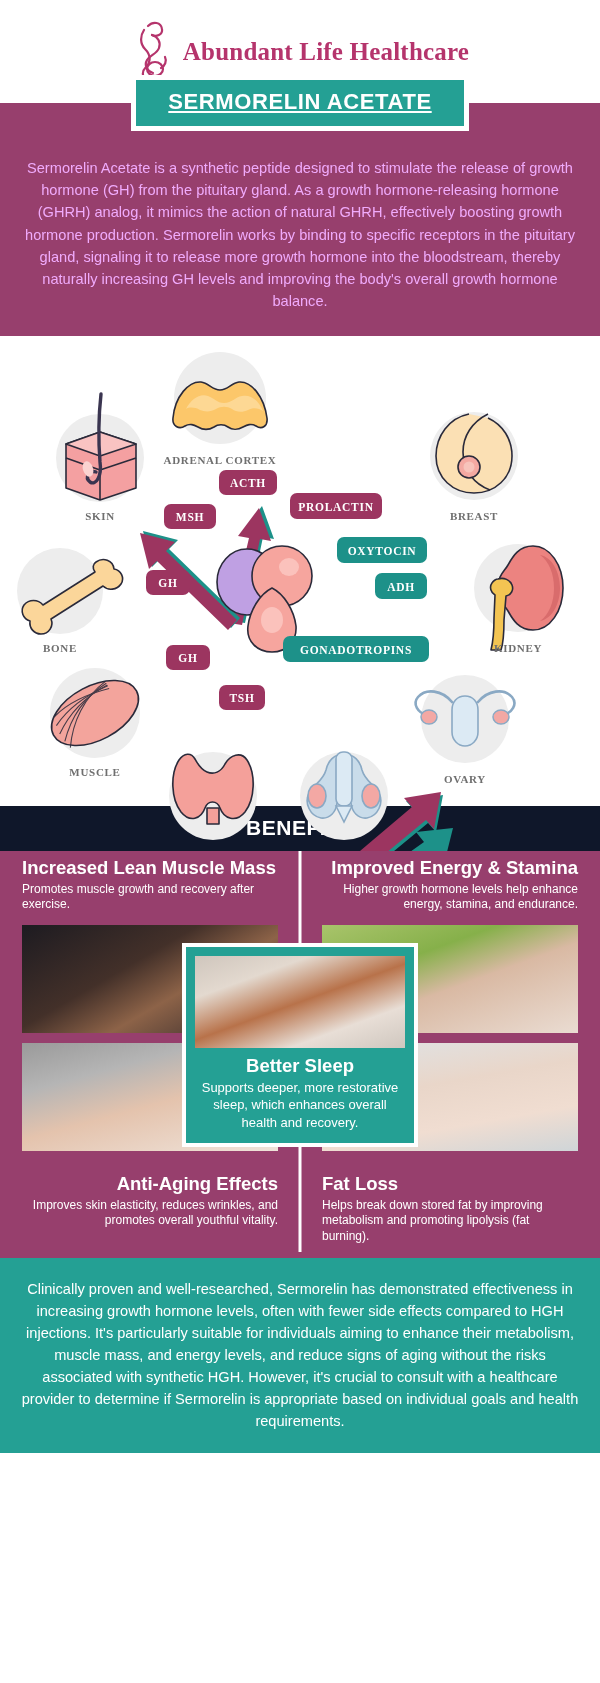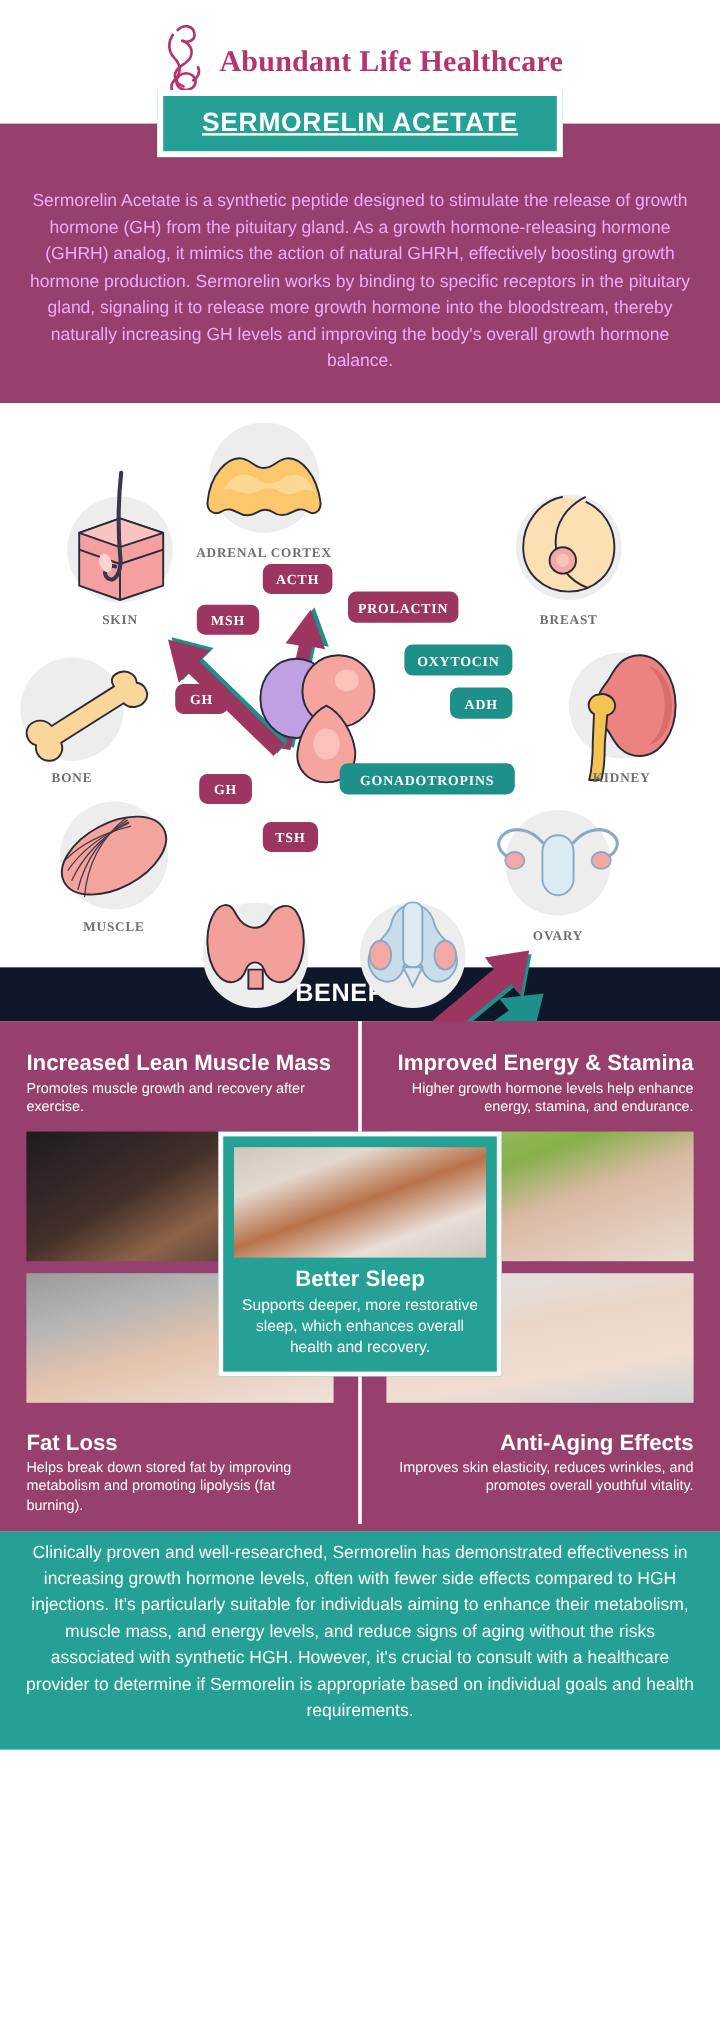--- a/index.html
+++ b/index.html
@@ -80,21 +80,21 @@
   }
   .benefits {
     background: #973f6d;
     position: relative;
     padding-bottom: 8px;
   }
   .b-grid {
     display: grid;
     grid-template-columns: 1fr 1fr;
   }
-  .b-cell { padding: 24px 22px 6px; position: relative; }
+  .b-cell { padding: 6px 22px 6px; position: relative; }
   .b-cell.right { text-align: right; }
   .b-title {
     color: #ffffff;
     font-size: 18.5px;
     font-weight: 700;
     line-height: 1.17;
     margin-bottom: 3px;
   }
   .b-desc {
     color: #ffffff;
@@ -143,21 +143,21 @@
     color: #ffffff;
     font-size: 13px;
     line-height: 1.32;
   }
 
   
   .footer {
     background: #24a094;
     color: #ffffff;
     text-align: center;
-    padding: 8px 20px 20px;
+    padding: 21px 20px 20px;
     font-size: 14.6px;
     line-height: 1.5;
   }
 </style>
 </head>
 <body>
 
 <div class="logo-band">
   <span>
     <svg class="logo-mark" viewBox="0 0 46 62" fill="none" stroke="#b5346c" stroke-width="2.2">
@@ -382,28 +382,28 @@
       <div class="b-title">Improved Energy &amp; Stamina</div>
       <div class="b-desc">Higher growth hormone levels help enhance energy, stamina, and endurance.</div>
     </div>
 
     <div class="photo muscle"></div>
     <div class="photo energy"></div>
 
     <div class="photo fatloss" style="margin-top:10px"></div>
     <div class="photo antiage" style="margin-top:10px"></div>
 
+    <div class="b-cell right" style="padding-top:22px">
+      <div class="b-title">Anti-Aging Effects</div>
+      <div class="b-desc">Improves skin elasticity, reduces wrinkles, and promotes overall youthful vitality.</div>
+    </div>
+
     <div class="b-cell" style="padding-top:22px">
       <div class="b-title">Fat Loss</div>
       <div class="b-desc">Helps break down stored fat by improving metabolism and promoting lipolysis (fat burning).</div>
-    </div>
-
-    <div class="b-cell right" style="padding-top:22px">
-      <div class="b-title">Anti-Aging Effects</div>
-      <div class="b-desc">Improves skin elasticity, reduces wrinkles, and promotes overall youthful vitality.</div>
     </div>
   </div>
 
   <div class="sleep-card" style="top:92px;">
     <div class="sleep-photo"></div>
     <div class="sleep-title">Better Sleep</div>
     <div class="sleep-desc">Supports deeper, more restorative sleep, which enhances overall health and recovery.</div>
   </div>
 </section>
 

